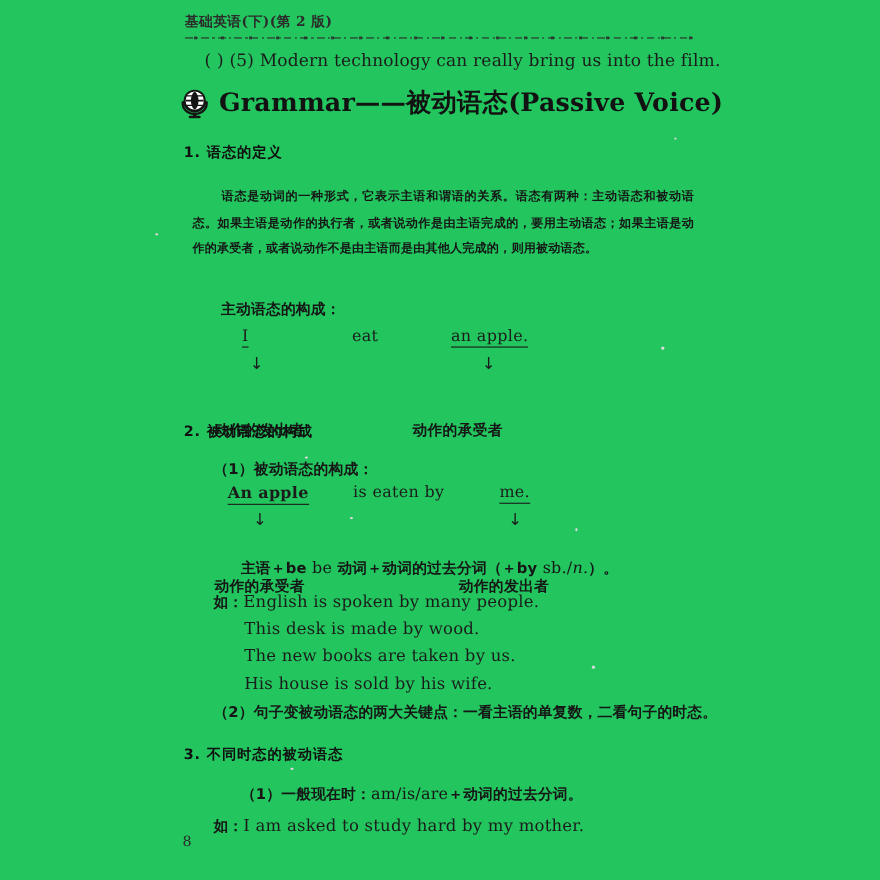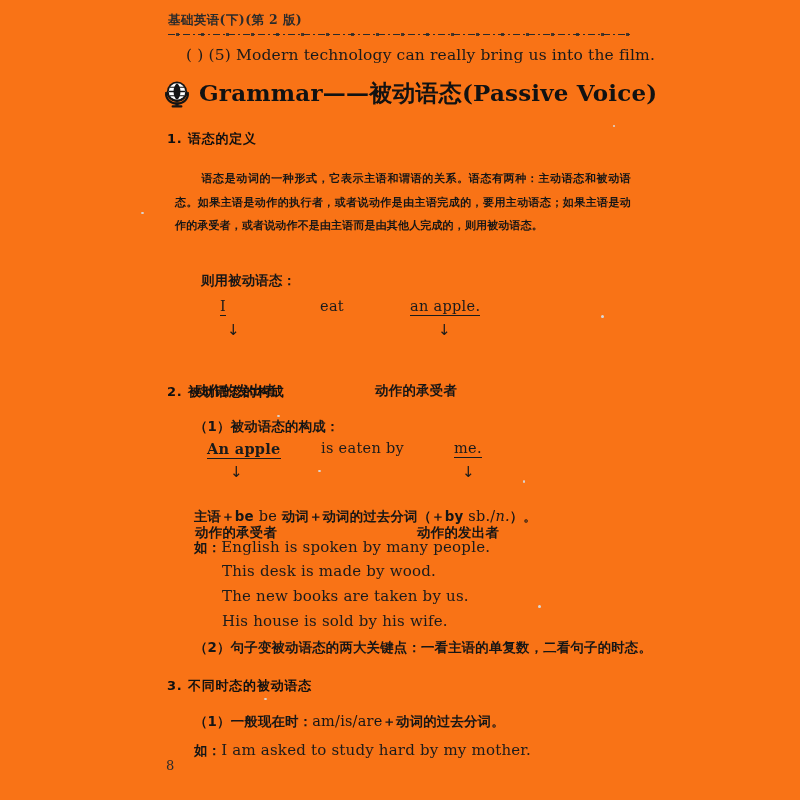--- a/index.html
+++ b/index.html
@@ -12,21 +12,21 @@
   body {
     font-family: "DejaVu Sans", sans-serif;
     color: #1a1a1a;
     -webkit-font-smoothing: none;
   }
 
   #page {
     position: relative;
     width: 800px;
     height: 800px;
-    background: #f97316;
+    background: #22c55e;
   }
 
   
   .runhead {
     position: absolute;
     left: 168px;
     top: 12px;
     font-family: "DejaVu Serif", serif;
     font-size: 12.5px;
     font-weight: 700;
@@ -145,20 +145,21 @@
     color: #1b1b1b;
     letter-spacing: 0.2px;
   }
 
   .mix-line {
     font-family: "DejaVu Sans", sans-serif;
     font-size: 13.4px;
     font-weight: 700;
     letter-spacing: 0.2px;
     color: #161616;
+    margin-left: 25px;
   }
   .mix-line .mono {
     font-family: "DejaVu Serif", serif;
     font-weight: 400;
     font-size: 14.5px;
   }
   .mix-line .ital {
     font-family: "DejaVu Serif", serif;
     font-weight: 400;
     font-style: italic;
@@ -239,21 +240,21 @@
     </span>
     <span class="banner-text">Grammar——被动语态(Passive Voice)</span>
   </div>
 
   <div class="abs sec-h" style="top:130px;">1. 语态的定义</div>
 
   <div class="para" style="top:167px;">
     <span class="ind"></span><span>语态是动词的一种形式，它表示主语和谓语的关系。语态有两种：主动语态和被动语态。如果主语是动作的执行者，或者说动作是由主语完成的，要用主动语态；如果主语是动作的承受者，或者说动作不是由主语而是由其他人完成的，则用被动语态。</span>
   </div>
 
-  <div class="abs cn-line" style="left:201px; top:272px;">则用被动语态：</div>
+  <div class="abs cn-line" style="left:201px; top:272px;">主动语态的构成：</div>
 
   <div class="diagram" style="left:195px; top:298px; width:400px; height:62px;">
     <div class="diag-row">
       <span class="diag-term u" style="left:25px;">I</span>
       <span class="diag-term" style="left:125px;">eat</span>
       <span class="diag-term u" style="left:215px;">an apple.</span>
     </div>
     <span class="arrow" style="left:32px; top:25px;">↓</span>
     <span class="arrow" style="left:243px; top:25px;">↓</span>
     <span class="diag-label" style="left:0px;   top:44px;">动作的发出者</span>

